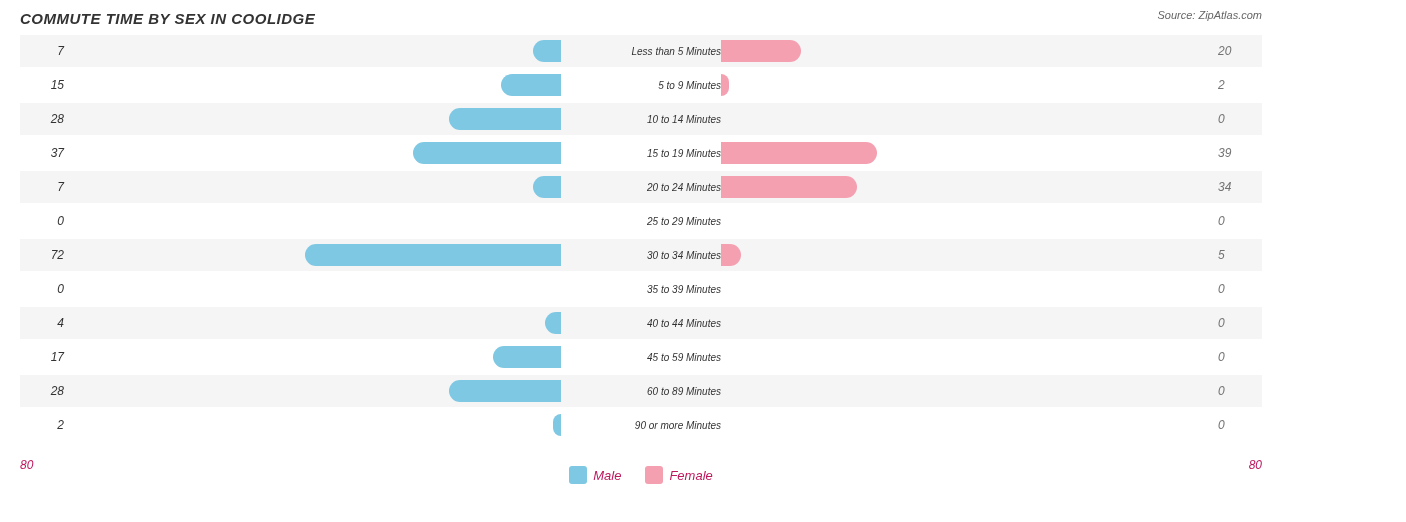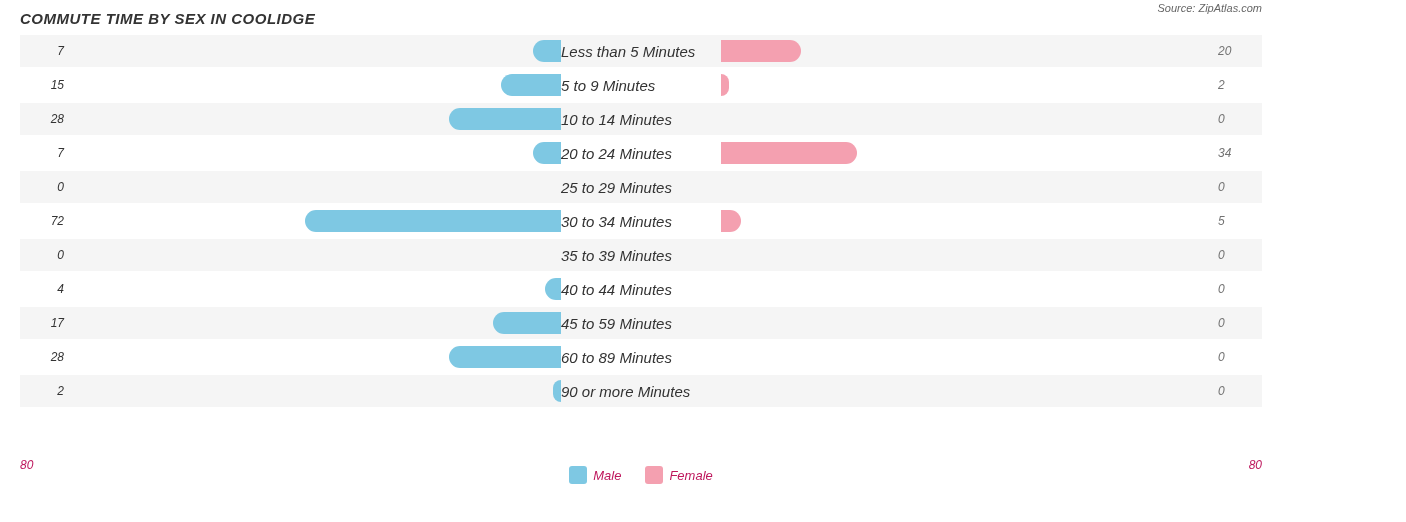--- a/index.html
+++ b/index.html
@@ -21,21 +21,21 @@
     .chart-title {
       font-size: 15px;
       font-weight: bold;
       color: #333;
       text-transform: uppercase;
       letter-spacing: 0.5px;
       margin-bottom: 8px;
     }
     .source-text {
       position: absolute;
-      top: 2px;
+      top: 9px;
       right: 20px;
       font-size: 11px;
       color: #666;
     }
     .chart-area {
       position: relative;
       width: 100%;
       height: 420px;
     }
     .row {
@@ -83,22 +83,22 @@
     }
     .right-bar-container {
       display: flex;
       justify-content: flex-start;
       align-items: center;
       width: 45%;
       height: 22px;
     }
     .label-center {
       width: 160px;
-      text-align: left;
-      font-size: 15px;
+      text-align: right;
+      font-size: 10px;
       color: #333;
       flex-shrink: 0;
       z-index: 2;
       white-space: nowrap;
     }
     .bar-blue {
       background: #7ec8e3;
       height: 22px;
       border-radius: 11px 0 0 11px;
       display: flex;
@@ -195,20 +195,35 @@
             <div class="left-bar-container">
               <div class="bar-blue" style="width: 112px;"></div>
             </div>
             <div class="label-center">10 to 14 Minutes</div>
             <div class="right-bar-container"></div>
           </div>
         </div>
         <div class="right-value">0</div>
       </div>
       <div class="row">
+        <div class="left-value">37</div>
+        <div class="bars-center">
+          <div class="bar-pair">
+            <div class="left-bar-container">
+              <div class="bar-blue" style="width: 148px;"></div>
+            </div>
+            <div class="label-center">15 to 19 Minutes</div>
+            <div class="right-bar-container">
+              <div class="bar-pink" style="width: 156px;"></div>
+            </div>
+          </div>
+        </div>
+        <div class="right-value">39</div>
+      </div>
+      <div class="row">
         <div class="left-value">7</div>
         <div class="bars-center">
           <div class="bar-pair">
             <div class="left-bar-container">
               <div class="bar-blue" style="width: 28px;"></div>
             </div>
             <div class="label-center">20 to 24 Minutes</div>
             <div class="right-bar-container">
               <div class="bar-pink" style="width: 136px;"></div>
             </div>

